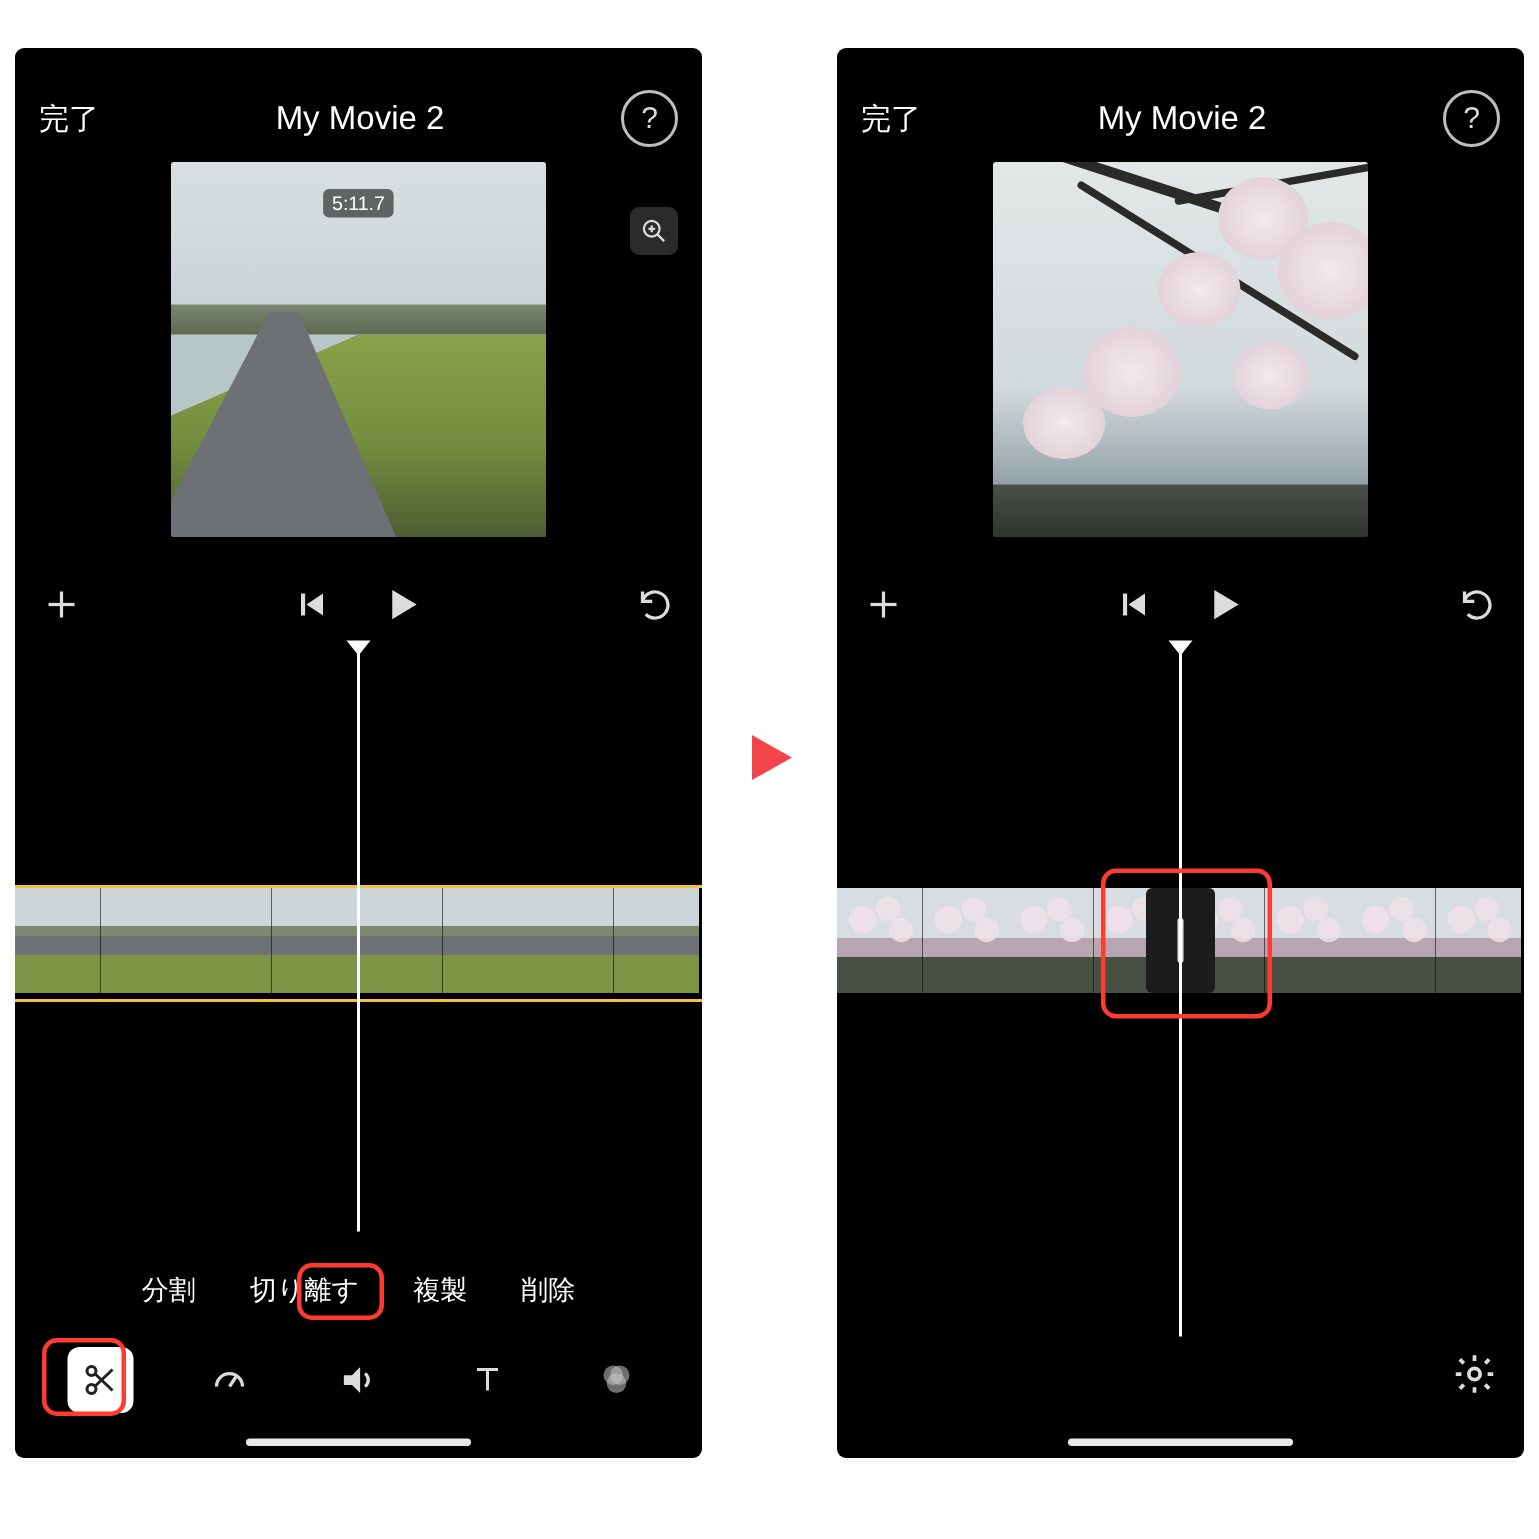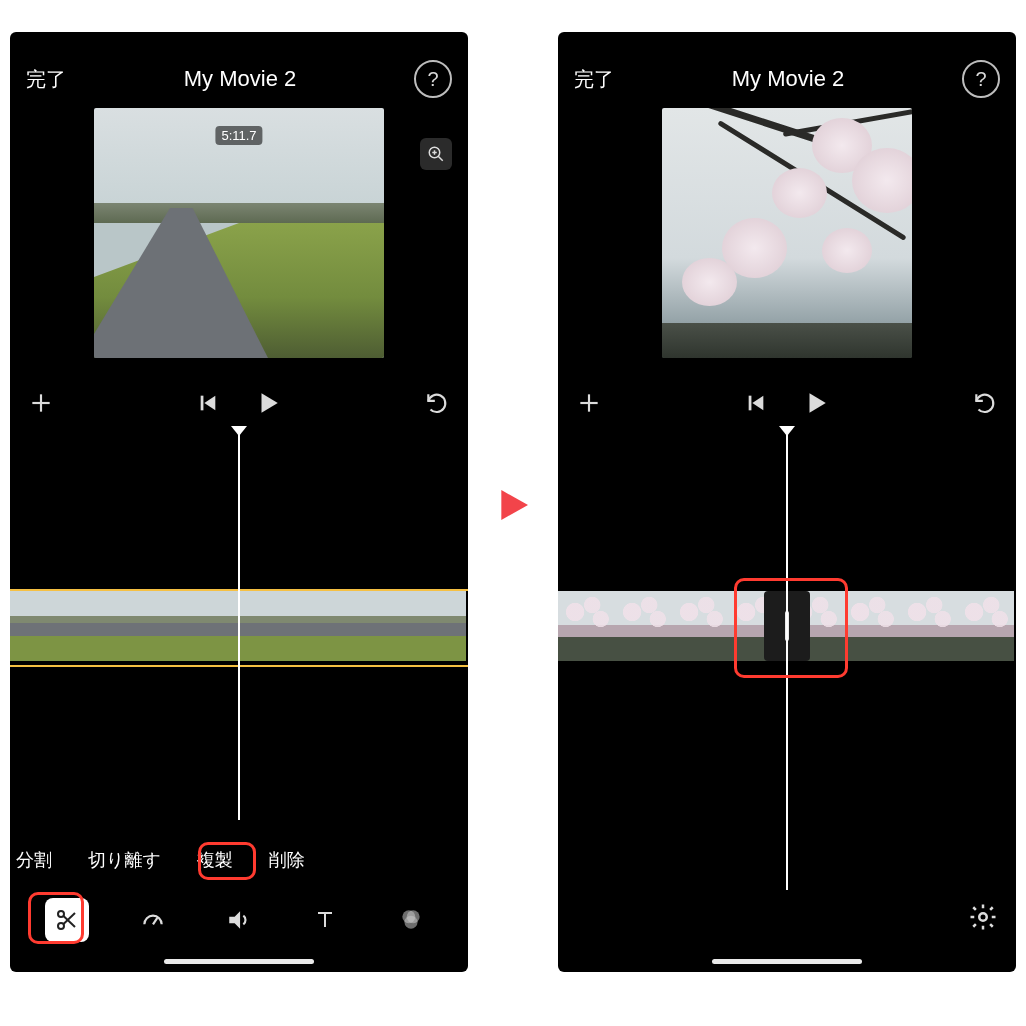--- a/index.html
+++ b/index.html
@@ -12,21 +12,21 @@
   .between-arrow svg{display:block;}
   .hdr{display:flex;align-items:center;justify-content:space-between;padding:28px 16px 10px 16px;}
   .hdr .title{font-size:22px;color:#fff;font-weight:400;}
   .hdr .done{font-size:20px;color:#fff;}
   .help{width:34px;height:34px;border:2px solid #bdbdbd;border-radius:50%;display:flex;align-items:center;justify-content:center;color:#d9d9d9;font-size:20px;}
   .preview-wrap{position:relative;height:270px;}
   .preview{width:250px;height:250px;margin:0 auto;border-radius:2px;overflow:hidden;}
   .zoom{position:absolute;right:16px;top:30px;width:32px;height:32px;background:#2b2b2b;border-radius:6px;display:flex;align-items:center;justify-content:center;}
   .timebadge{position:absolute;left:50%;top:18px;transform:translateX(-50%);background:rgba(0,0,0,.55);color:#fff;font-size:13px;padding:2px 6px;border-radius:4px;}
   
-  .pv1{position:relative;padding-left:40px;}
+  .pv1{position:relative;}
   .pv1 .sky{position:absolute;inset:0;background:linear-gradient(#d9dfe1,#c9d4d6 38%,#b9c6c8 40%);}
   .pv1 .hill{position:absolute;left:0;right:0;top:38%;height:8%;background:linear-gradient(#7b8572,#5e6a52);}
   .pv1 .road{position:absolute;left:-5%;right:40%;top:40%;bottom:0;background:#6d7176;clip-path:polygon(0 100%,100% 100%,60% 0,48% 0);}
   .pv1 .grass{position:absolute;left:0;right:0;top:46%;bottom:0;background:linear-gradient(#8aa24a 0%,#738c3e 55%,#4e5d33 100%);clip-path:polygon(50% 0,100% 0,100% 100%,0 100%,0 40%);}
   
   .pv2{position:relative;}
   .pv2 .sky{position:absolute;inset:0;background:linear-gradient(#e2e6e7,#d3dadd 60%,#8f9ea3 88%,#3e4a43 88%);}
   .pv2 .branch{position:absolute;background:#2a2a28;border-radius:3px;}
   .pv2 .bl{position:absolute;border-radius:50%;background:radial-gradient(#f3e9ee,#e3d3da 70%);}
   .pv2 .roof{position:absolute;left:0;right:0;bottom:0;height:14%;background:linear-gradient(#4a5048,#2f352e);}
@@ -38,21 +38,21 @@
   .playhead::before{content:"";position:absolute;top:-6px;left:50%;transform:translateX(-50%);border-left:8px solid transparent;border-right:8px solid transparent;border-top:10px solid #fff;}
   .clips{position:absolute;left:0;right:0;top:165px;height:70px;display:flex;z-index:2;}
   .cframe{flex:0 0 57px;height:100%;position:relative;overflow:hidden;}
   .cframe.road .s{position:absolute;inset:0;background:linear-gradient(#cdd6d8 0 36%,#7f8970 36% 46%,#6e7277 46% 64%,#7d9444 64% 100%);}
   .cframe.blossom .s{position:absolute;inset:0;background:linear-gradient(#d7dde0 0 48%,#b7a6af 48% 66%,#475043 66% 100%);}
   .cframe.blossom .s::after{content:"";position:absolute;inset:0;background:radial-gradient(circle at 30% 30%,rgba(240,225,233,.9) 0 14%,transparent 15%),radial-gradient(circle at 60% 20%,rgba(240,225,233,.85) 0 12%,transparent 13%),radial-gradient(circle at 75% 40%,rgba(240,225,233,.85) 0 13%,transparent 14%);}
   .selring{position:absolute;border:3px solid var(--accent);border-radius:10px;pointer-events:none;z-index:9;}
   .yellow-sel{position:absolute;left:0;right:0;top:163px;height:74px;border-top:2px solid #f5c043;border-bottom:2px solid #f5c043;z-index:3;}
   .splitgap{position:absolute;top:165px;height:70px;width:46px;left:50%;transform:translateX(-50%);background:#1c1c1c;display:flex;align-items:center;justify-content:center;z-index:5;border-radius:4px;}
   .splitgap .bar{width:4px;height:30px;background:#e9e9e9;border-radius:2px;}
-  .actionbar{position:absolute;bottom:96px;left:0;right:0;display:flex;justify-content:flex-start;gap:24px;color:#fff;font-size:18px;}
+  .actionbar{position:absolute;bottom:96px;left:0;right:0;display:flex;justify-content:center;gap:24px;color:#fff;font-size:18px;}
   .actionbar span{padding:4px 6px;}
   .toolbar{position:absolute;bottom:30px;left:0;right:0;display:flex;justify-content:space-around;align-items:center;padding:0 14px;}
   .toolbar .tb{width:44px;height:44px;display:flex;align-items:center;justify-content:center;color:#dcdcdc;}
   .scissor-sel{background:#fff;border-radius:8px;color:#222;}
   .homebar{position:absolute;bottom:8px;left:50%;transform:translateX(-50%);width:150px;height:5px;border-radius:3px;background:#e9e9e9;}
   .gear{position:absolute;right:18px;bottom:36px;}
 </style>
 </head>
 <body>
 <div class="stage">

